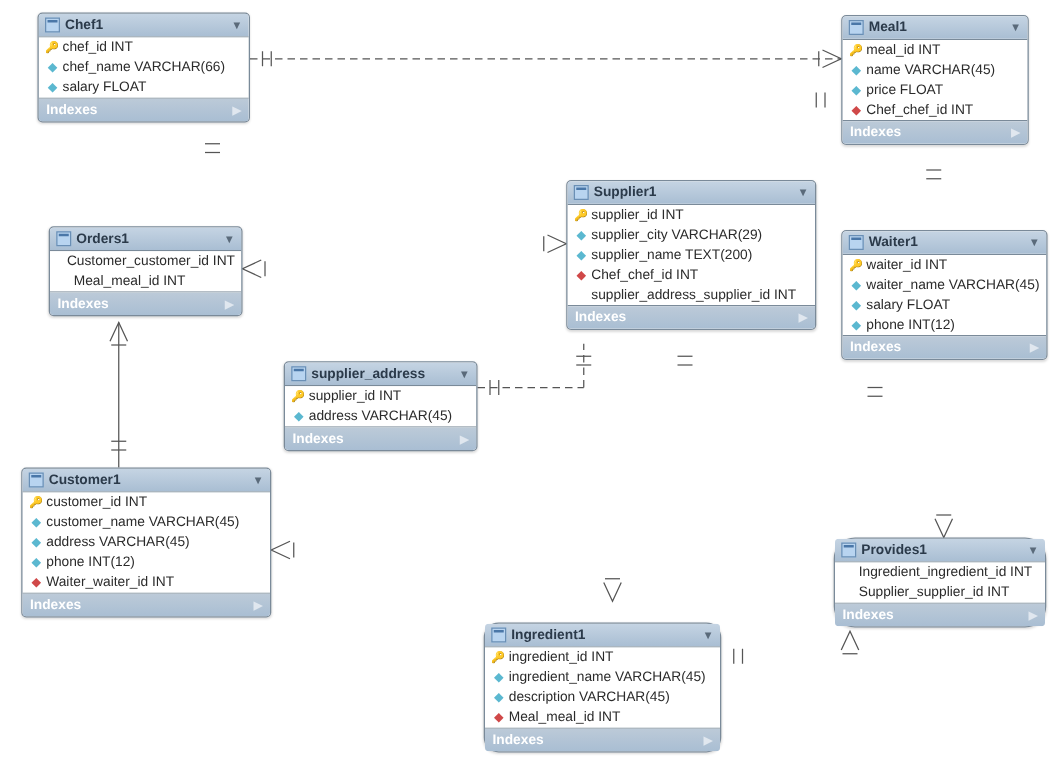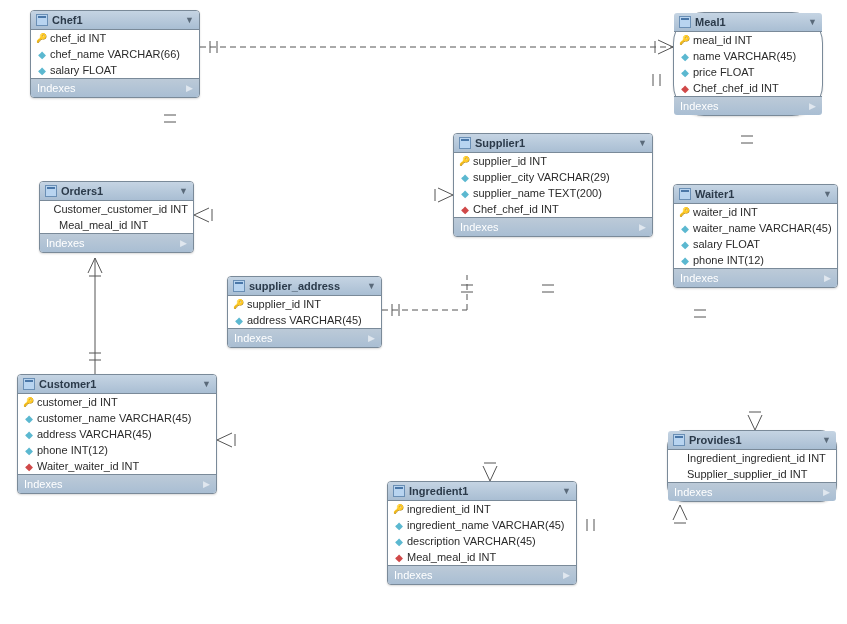--- a/index.html
+++ b/index.html
@@ -68,21 +68,21 @@
     margin-right: 2px;
     font-size: 10px;
   }
   .col-icon.pk { color: #e0b000; }
   .col-icon.attr { color: #5bb8d0; }
   .col-icon.fk { color: #d04848; }
   .indexes-row {
     background: linear-gradient(#bccad8, #a9bed3);
     border-top: 1px solid #7a8a99;
     color: #fff;
-    font-weight: normal;
+    font-weight: bold;
     padding: 3px 6px;
     display: flex;
     align-items: center;
     border-radius: 0 0 3px 3px;
     font-size: 11px;
   }
   .indexes-row .arrow {
     margin-left: auto;
     font-size: 9px;
     color: #e0e7ef;
@@ -173,21 +173,21 @@
         </div>
         <div class="col-row">
           <span class="col-icon attr">◆</span>
           <span>salary FLOAT</span>
         </div>
         <div class="indexes-row">
           <span>Indexes</span>
           <span class="arrow">▶</span>
         </div>
       </div>
-      <div class="table" style="left: 673px; top: 12px; width: 150px; border-radius: 31px;">
+      <div class="table" style="left: 673px; top: 12px; width: 150px;">
         <div class="table-header">
           <span class="tbl-icon"></span>
           <span>Meal1</span>
           <span class="collapse-tri">▼</span>
         </div>
         <div class="col-row">
           <span class="col-icon pk" style="font-size: 9px; color: rgb(224, 176, 0);">🔑</span>
           <span>meal_id INT</span>
         </div>
         <div class="col-row">
@@ -200,21 +200,21 @@
         </div>
         <div class="col-row">
           <span class="col-icon fk">◆</span>
           <span>Chef_chef_id INT</span>
         </div>
         <div class="indexes-row">
           <span>Indexes</span>
           <span class="arrow">▶</span>
         </div>
       </div>
-      <div class="table" style="left: 453px; top: 133px; width: 200px;">
+      <div class="table" style="left: 453px; top: 144px; width: 200px;">
         <div class="table-header">
           <span class="tbl-icon"></span>
           <span>Supplier1</span>
           <span class="collapse-tri">▼</span>
         </div>
         <div class="col-row">
           <span class="col-icon pk" style="font-size: 9px; color: rgb(224, 176, 0);">🔑</span>
           <span>supplier_id INT</span>
         </div>
         <div class="col-row">
@@ -222,20 +222,24 @@
           <span>supplier_city VARCHAR(29)</span>
         </div>
         <div class="col-row">
           <span class="col-icon attr">◆</span>
           <span>supplier_name TEXT(200)</span>
         </div>
         <div class="col-row">
           <span class="col-icon fk">◆</span>
           <span>Chef_chef_id INT</span>
         </div>
+        <div class="col-row">
+          <span class="col-icon none"></span>
+          <span>supplier_address_supplier_id INT</span>
+        </div>
         <div class="indexes-row">
           <span>Indexes</span>
           <span class="arrow">▶</span>
         </div>
       </div>
       <div class="table" style="left: 673px; top: 184px; width: 165px;">
         <div class="table-header">
           <span class="tbl-icon"></span>
           <span>Waiter1</span>
           <span class="collapse-tri">▼</span>
@@ -273,21 +277,21 @@
         </div>
         <div class="col-row">
           <span class="col-icon none"></span>
           <span>Meal_meal_id INT</span>
         </div>
         <div class="indexes-row">
           <span>Indexes</span>
           <span class="arrow">▶</span>
         </div>
       </div>
-      <div class="table" style="left: 227px; top: 276px; width: 155px;">
+      <div class="table" style="left: 227px; top: 289px; width: 155px;">
         <div class="table-header">
           <span class="tbl-icon"></span>
           <span>supplier_address</span>
           <span class="collapse-tri">▼</span>
         </div>
         <div class="col-row">
           <span class="col-icon pk" style="font-size: 9px; color: rgb(224, 176, 0);">🔑</span>
           <span>supplier_id INT</span>
         </div>
         <div class="col-row">
@@ -323,21 +327,21 @@
         </div>
         <div class="col-row">
           <span class="col-icon fk">◆</span>
           <span>Waiter_waiter_id INT</span>
         </div>
         <div class="indexes-row">
           <span>Indexes</span>
           <span class="arrow">▶</span>
         </div>
       </div>
-      <div class="table" style="left: 387px; top: 481px; width: 190px;">
+      <div class="table" style="left: 387px; top: 498px; width: 190px; border-radius: 12px;">
         <div class="table-header">
           <span class="tbl-icon"></span>
           <span>Ingredient1</span>
           <span class="collapse-tri">▼</span>
         </div>
         <div class="col-row">
           <span class="col-icon pk" style="font-size: 9px; color: rgb(224, 176, 0);">🔑</span>
           <span>ingredient_id INT</span>
         </div>
         <div class="col-row">

